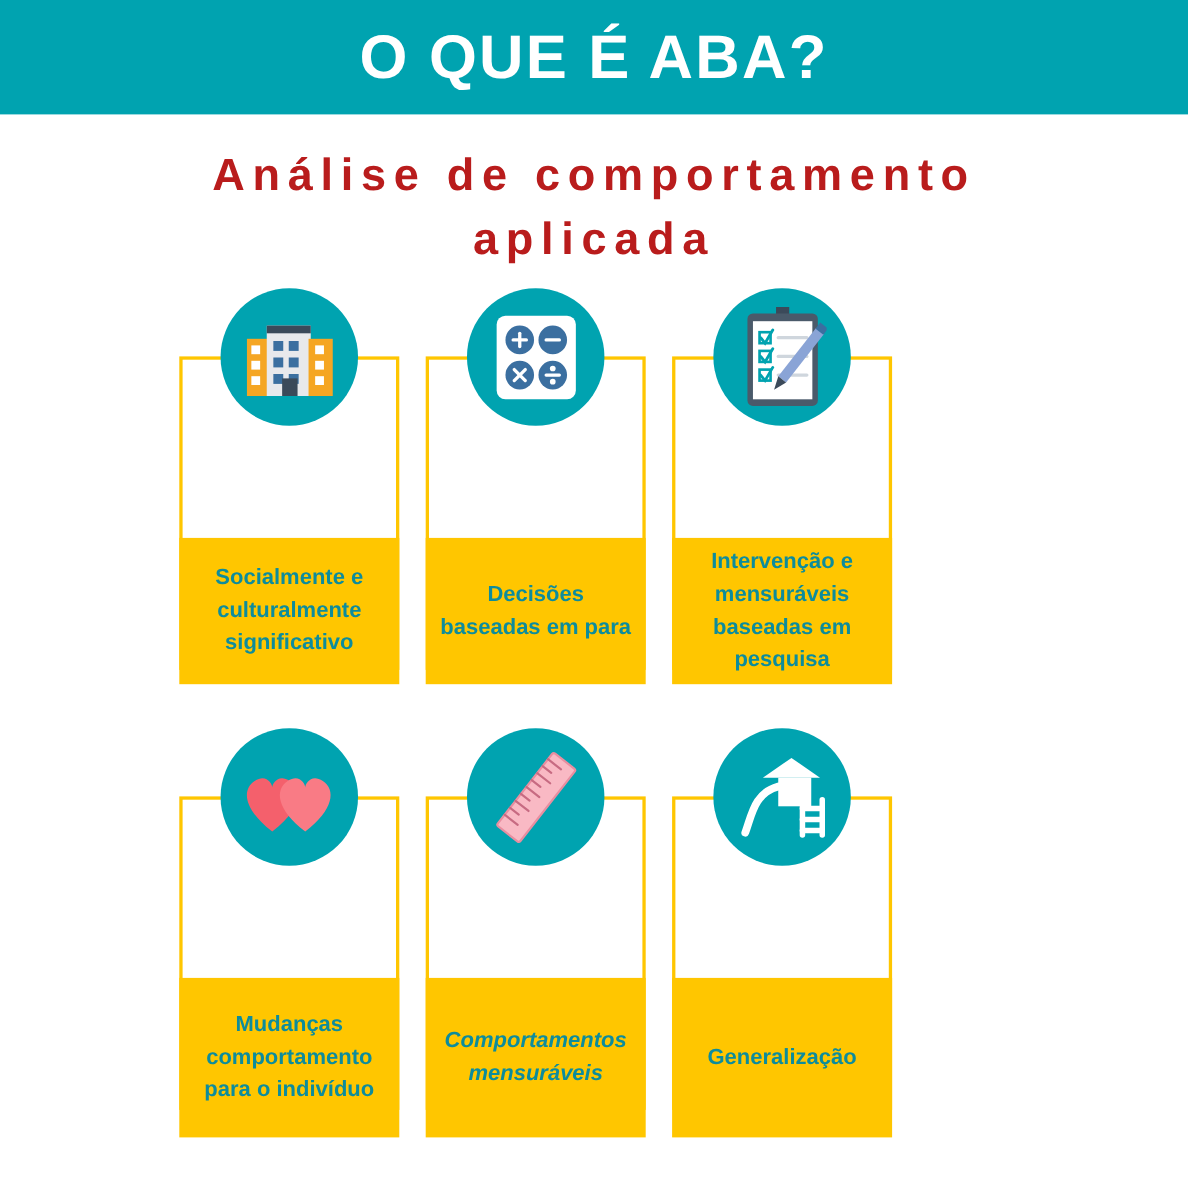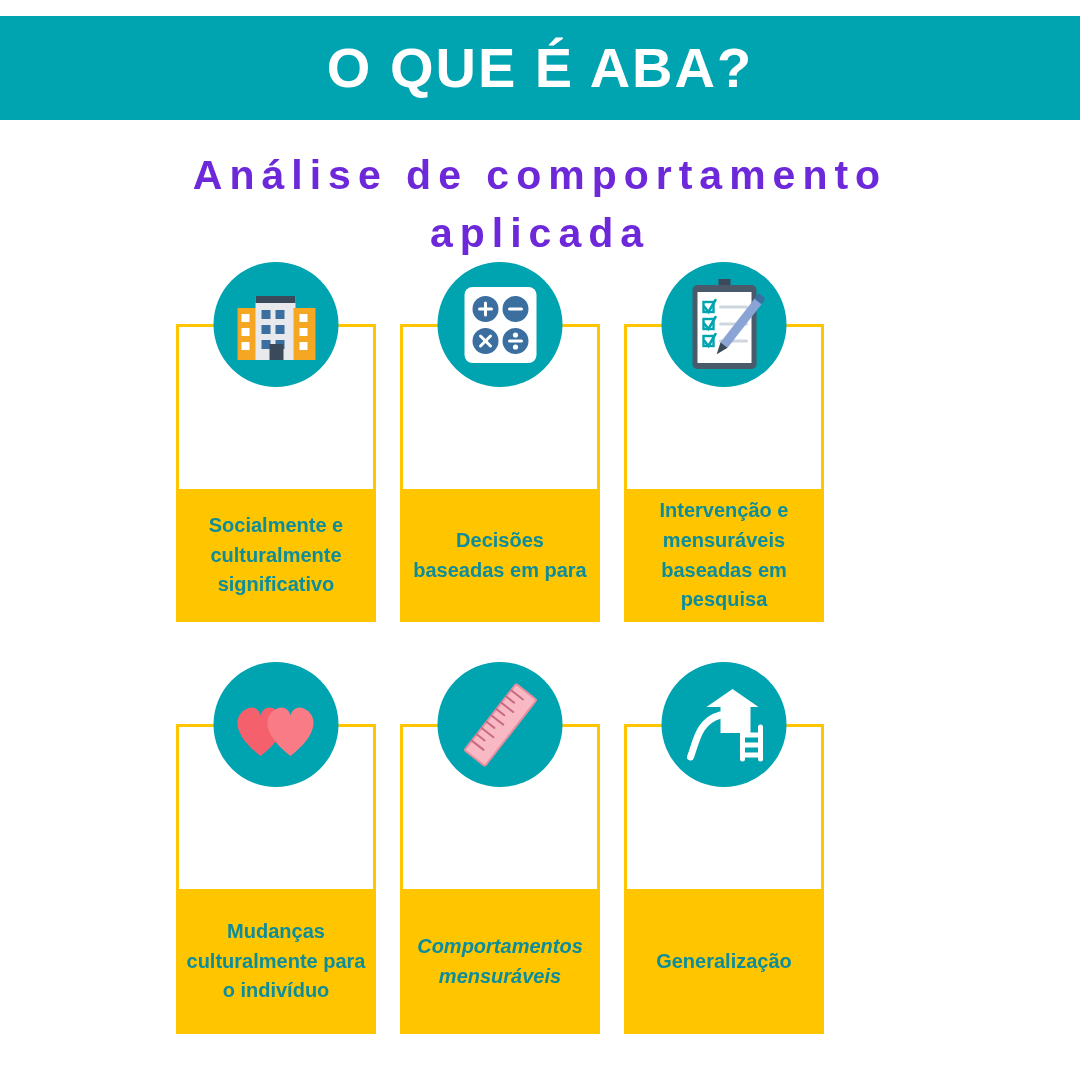--- a/index.html
+++ b/index.html
@@ -17,47 +17,46 @@
 
   
   .header-bar {
     width: 1080px;
     height: 104px;
     background: #00a3b0;
     display: flex;
     align-items: center;
     justify-content: center;
     box-sizing: border-box;
-    margin-top: 16px;
   }
   .header-title {
     color: #ffffff;
     font-size: 56px;
     font-weight: bold;
     letter-spacing: 2px;
     text-align: center;
     line-height: 1;
     margin: 0;
   }
 
   .subtitle {
     margin: 26px auto 0 auto;
     width: 900px;
     text-align: center;
-    color: #6d28d9;
+    color: #b91c1c;
     font-size: 41px;
     font-weight: bold;
     letter-spacing: 7px;
     line-height: 1.42;
   }
 
   
   .grid {
     position: absolute;
-    left: 13px;
+    left: 0;
     top: 262px;
     width: 974px;
   }
   .row {
     position: relative;
     height: 360px;
     display: flex;
     justify-content: center;
     gap: 24px;
   }
@@ -233,21 +232,21 @@
       </div>
     </div>
 
   </div>
 
   <div class="row second">
 
     <div class="card c1">
       <div class="card-frame"></div>
       <div class="card-block">
-        <div class="card-label">Mudanças culturalmente para o indivíduo</div>
+        <div class="card-label">Mudanças comportamento para o indivíduo</div>
       </div>
       <div class="icon-badge">
         <svg width="92" height="70" viewBox="0 0 92 70">
           <path d="M30 66 C4 46 2 28 14 20 C24 13 30 22 30 26 C30 22 36 13 46 20 C58 28 56 46 30 66 Z" fill="#f4606c"></path>
           <path d="M60 66 C34 46 32 28 44 20 C54 13 60 22 60 26 C60 22 66 13 76 20 C88 28 86 46 60 66 Z" fill="#f97b85"></path>
         </svg>
       </div>
     </div>
 
     <div class="card c2">

